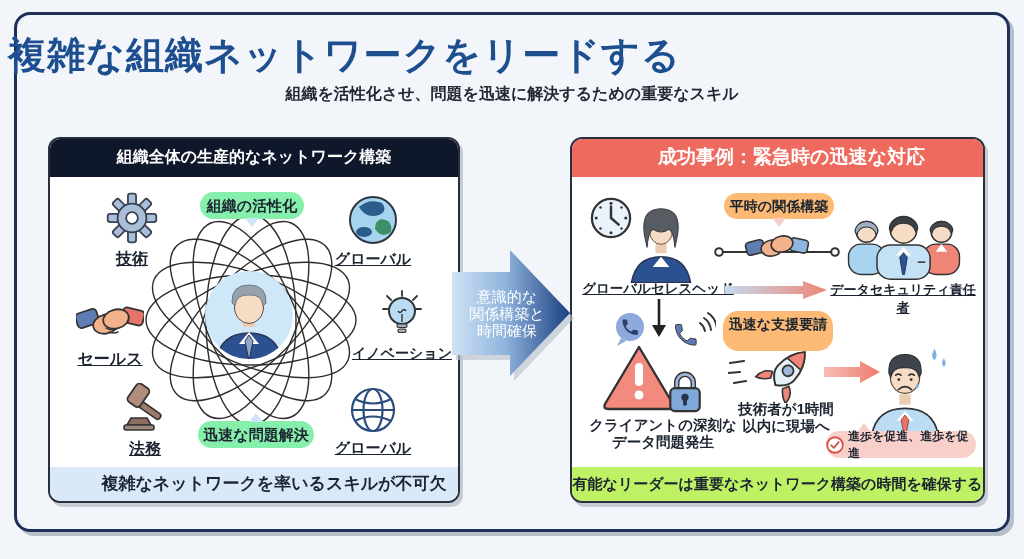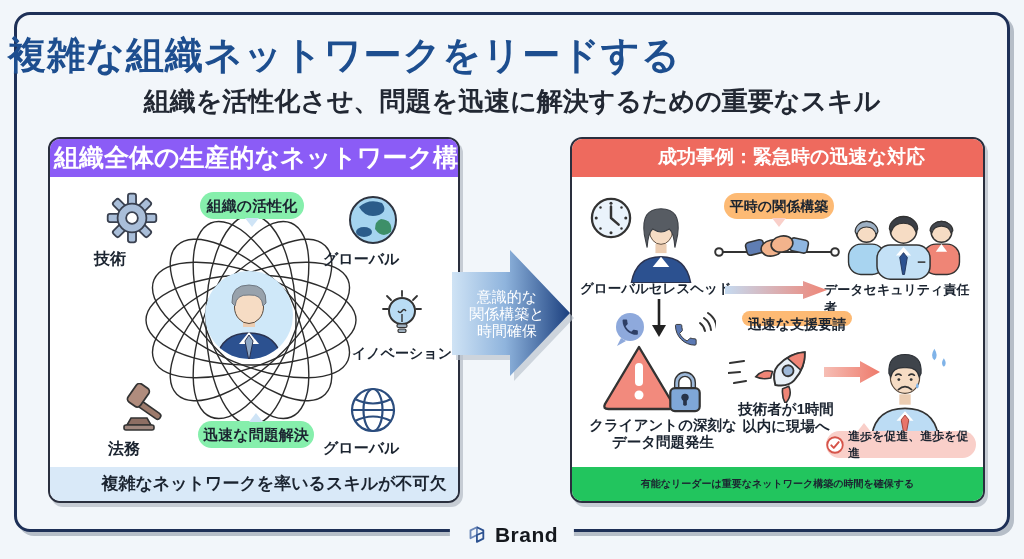--- a/index.html
+++ b/index.html
@@ -5,37 +5,37 @@
   * { margin:0; padding:0; box-sizing:border-box; }
   body { font-family:"Liberation Sans", sans-serif; background:#e8edf3; }
   .canvas { position:relative; width:1024px; height:559px; background:#f2f6fa; overflow:hidden; }
 
   .frame { position:absolute; left:14px; top:12px; width:996px; height:520px;
            border:3px solid #1e3057; border-radius:16px; box-shadow:4px 4px 0 #b6bec8; }
 
   .page-title { position:absolute; top:30px; left:0; width:100%; text-align:left;
                 font-size:38px; font-weight:800; color:#1d4e8f; letter-spacing:1px;margin-left:8px; }
   .page-subtitle { position:absolute; top:84px; left:0; width:100%; text-align:center;
-                   font-size:26px; font-weight:700; color:#222833; }
+                   font-size:16px; font-weight:700; color:#222833; }
 
   .panel { position:absolute; top:137px; height:366px; background:#ffffff;
            border:2.5px solid #2a2f3e; border-radius:12px; box-shadow:3px 4px 0 #c6ccd4; overflow:hidden; }
   .panel-left { left:48px; width:412px; }
   .panel-right { left:570px; width:415px; }
   .panel-header { position:absolute; top:0; left:0; width:100%; height:38px; line-height:36px;
                   text-align:center; color:#ffffff; font-weight:800; }
-  .panel-left .panel-header { background:#8b5cf6; font-size:25px;text-align:right; }
+  .panel-left .panel-header { background:#0f172a; font-size:16px; }
   .panel-right .panel-header { background:#ee6a5e; font-size:19px;padding-left:28px; }
   .panel-footer { position:absolute; bottom:0; left:0; width:100%; height:34px; line-height:34px;
                   text-align:center; font-weight:800; color:#1b2430; }
   .panel-left .panel-footer { background:#d9e9f8; font-size:17px;padding-left:40px; }
-  .panel-right .panel-footer { background:#22c55e; font-size:10px; }
+  .panel-right .panel-footer { background:#bef264; font-size:15px; }
 
   .abs { position:absolute; }
-  .node-label { text-align:left; font-weight:700; color:#1b2430; }
+  .node-label { text-align:center; font-weight:700; color:#1b2430;text-decoration:underline; }
 
   .bubble { position:absolute; border-radius:15px; text-align:center; font-weight:700; color:#1b2430; }
   .bubble.blue { background:#86efac; }
   .bubble.pink { background:#fdba74; }
   .tail { position:absolute; width:0; height:0; left:50%; margin-left:-7px; }
   .tail.down.blue { bottom:-8px; border-left:7px solid transparent; border-right:7px solid transparent; border-top:9px solid #cfe4f6; }
   .tail.up.blue   { top:-8px; border-left:7px solid transparent; border-right:7px solid transparent; border-bottom:9px solid #cfe4f6; }
   .tail.down.pink { bottom:-8px; border-left:7px solid transparent; border-right:7px solid transparent; border-top:9px solid #f9cfc9; }
   .tail.up.pink   { top:-8px; border-left:7px solid transparent; border-right:7px solid transparent; border-bottom:9px solid #f9cfc9; }
 
@@ -131,20 +131,32 @@
         <svg width="52" height="52" viewBox="0 0 52 52">
           <circle cx="26" cy="26" r="23" fill="#a5d4ef" stroke="#2e3440" stroke-width="2"></circle>
           <path d="M12 13 q10-9 23-4 q6 8-3 12 q-13 4-20-8z" fill="#2b5c8a"></path>
           <path d="M34 25 q12 1 10 13 q-9 7-16-3 q0-8 6-10z" fill="#3d8f68"></path>
           <ellipse cx="17" cy="38" rx="8" ry="5" fill="#2b5c8a"></ellipse>
         </svg>
       </span>
       <div class="node-label" style="font-size:15px;">グローバル</div>
     </div>
 
+    <div class="abs" style="left:14px; top:158px; width:92px; text-align:center;">
+      <span>
+        <svg width="68" height="48" viewBox="0 0 68 48">
+          <rect x="0" y="14" width="22" height="15" rx="4" fill="#5f7db3" stroke="#333" stroke-width="1.8" transform="rotate(-18 11 21)"></rect>
+          <rect x="46" y="12" width="22" height="15" rx="4" fill="#e4756b" stroke="#333" stroke-width="1.8" transform="rotate(14 57 19)"></rect>
+          <ellipse cx="30" cy="27" rx="13" ry="9.5" fill="#f2b38c" stroke="#333" stroke-width="1.8" transform="rotate(-14 30 27)"></ellipse>
+          <ellipse cx="40" cy="22" rx="13" ry="9.5" fill="#f2b38c" stroke="#333" stroke-width="1.8" transform="rotate(-14 40 22)"></ellipse>
+          <path d="M30 31 q5 3 10 1 M33 35 q5 2 9 0" stroke="#333" stroke-width="1.4" fill="none" stroke-linecap="round"></path>
+        </svg>
+      </span>
+      <div class="node-label" style="font-size:16px;">セールス</div>
+    </div>
 
     <div class="abs" style="left:302px; top:150px; width:100px; text-align:center;">
       <span>
         <svg width="48" height="52" viewBox="0 0 48 52">
           <g stroke="#333" stroke-width="1.8" stroke-linecap="round">
             <line x1="24" y1="2" x2="24" y2="7"></line>
             <line x1="5" y1="20" x2="10" y2="20"></line>
             <line x1="38" y1="20" x2="43" y2="20"></line>
             <line x1="9" y1="7" x2="13" y2="11"></line>
             <line x1="39" y1="7" x2="35" y2="11"></line>
@@ -305,21 +317,21 @@
       <svg width="46" height="40" viewBox="0 0 46 40">
         <path transform="translate(2,10) scale(1.15)" fill="#5b79b4" stroke="#333" stroke-width="0.8" d="M6.62 10.79c1.44 2.83 3.76 5.14 6.59 6.59l2.2-2.21c.27-.26.66-.35 1.01-.24 1.12.37 2.33.57 3.58.57.55 0 1 .45 1 1V20c0 .55-.45 1-1 1-9.39 0-17-7.61-17-17 0-.55.45-1 1-1h3.5c.55 0 1 .45 1 1 0 1.25.2 2.46.57 3.57.11.35.03.74-.25 1.02l-2.2 2.2z"></path>
         <g fill="none" stroke="#333" stroke-width="2" stroke-linecap="round">
           <path d="M30 12 q4 3 5 8"></path>
           <path d="M34 7 q6 4 7 12"></path>
           <path d="M38 2 q8 5 9 16"></path>
         </g>
       </svg>
     </span>
 
-    <div class="bubble pink" style="left:170px; top:172px; width:110px; height:15px; line-height:26px; font-size:14px;">
+    <div class="bubble pink" style="left:151px; top:172px; width:110px; height:40px; line-height:26px; font-size:14px;">
       <span>迅速な支援要請</span>
     </div>
 
     <span class="abs" style="left:28px; top:203px;">
       <svg width="78" height="70" viewBox="0 0 78 70">
         <path d="M39 5 L73 62 q2.5 5 -3.5 5 H8.5 q-6 0-3.5-5 Z" fill="#f28a7d" stroke="#333" stroke-width="2.4" stroke-linejoin="round"></path>
         <rect x="35" y="21" width="8" height="23" rx="4" fill="#ffffff"></rect>
         <circle cx="39" cy="53" r="4.5" fill="#ffffff"></circle>
       </svg>
     </span>
@@ -396,23 +408,14 @@
           <circle cx="11" cy="11" r="9.5" fill="#ffffff" stroke="#d6544a" stroke-width="2.2"></circle>
           <path d="M6.5 11.5 l3 3 l6-7" fill="none" stroke="#d6544a" stroke-width="2.4" stroke-linecap="round" stroke-linejoin="round"></path>
         </svg>
       </span>
       <span>進歩を促進、進歩を促進</span>
     </div>
 
     <div class="panel-footer">有能なリーダーは重要なネットワーク構築の時間を確保する</div>
   </div>
 
-  <div class="brand-chip">
-    <span style="display:inline-flex;">
-      <svg width="22" height="22" viewBox="0 0 24 24">
-        <path d="M5 7 L12 3.5 L12 12 L5 15.5 Z" fill="none" stroke="#6b87b8" stroke-width="2" stroke-linejoin="round"></path>
-        <path d="M12 3.5 L19 7 L19 16 L12 19.5 L12 12 L19 9" fill="none" stroke="#2c5190" stroke-width="2" stroke-linejoin="round"></path>
-      </svg>
-    </span>
-    <span class="brand-text">Brand</span>
-  </div>
 
 </div>
 
 </body></html>

